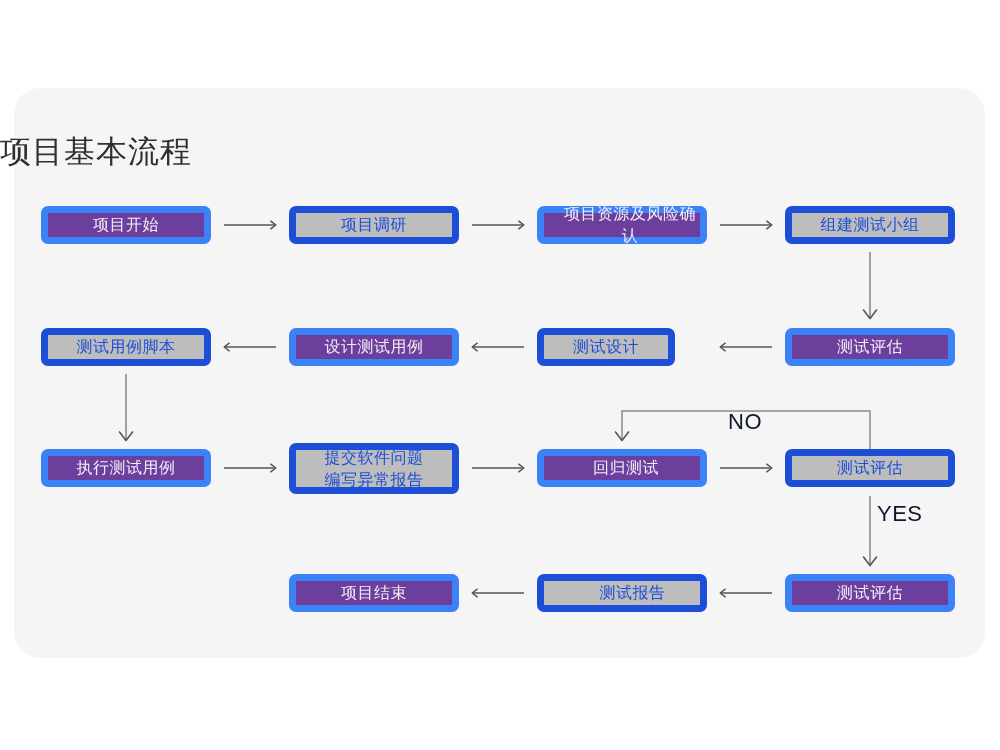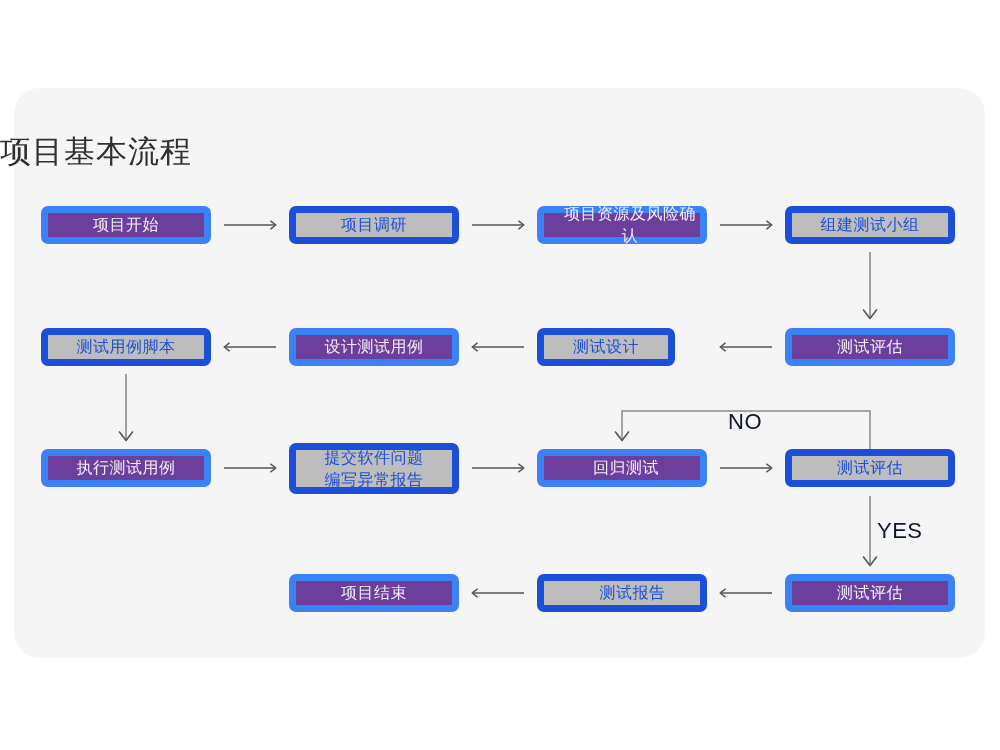--- a/index.html
+++ b/index.html
@@ -169,15 +169,15 @@
   <div class="node gray" style="left:289px; top:443px; width:170px; height:51px;">提交软件问题
 编写异常报告</div>
   <div class="node purple" style="left:537px; top:449px; width:170px; height:38px;padding-left:8px;">回归测试</div>
   <div class="node gray" style="left:785px; top:449px; width:170px; height:38px;">测试评估</div>
 
   <div class="node purple" style="left:289px; top:574px; width:170px; height:38px;">项目结束</div>
   <div class="node gray" style="left:537px; top:574px; width:170px; height:38px;padding-left:21px;">测试报告</div>
   <div class="node purple" style="left:785px; top:574px; width:170px; height:38px;">测试评估</div>
 
   <div class="edge-label" style="left:728px; top:412px;">NO</div>
-  <div class="edge-label" style="left:877px; top:521px;">YES</div>
+  <div class="edge-label" style="left:877px; top:504px;">YES</div>
 
 </div>
 
 </body></html>

